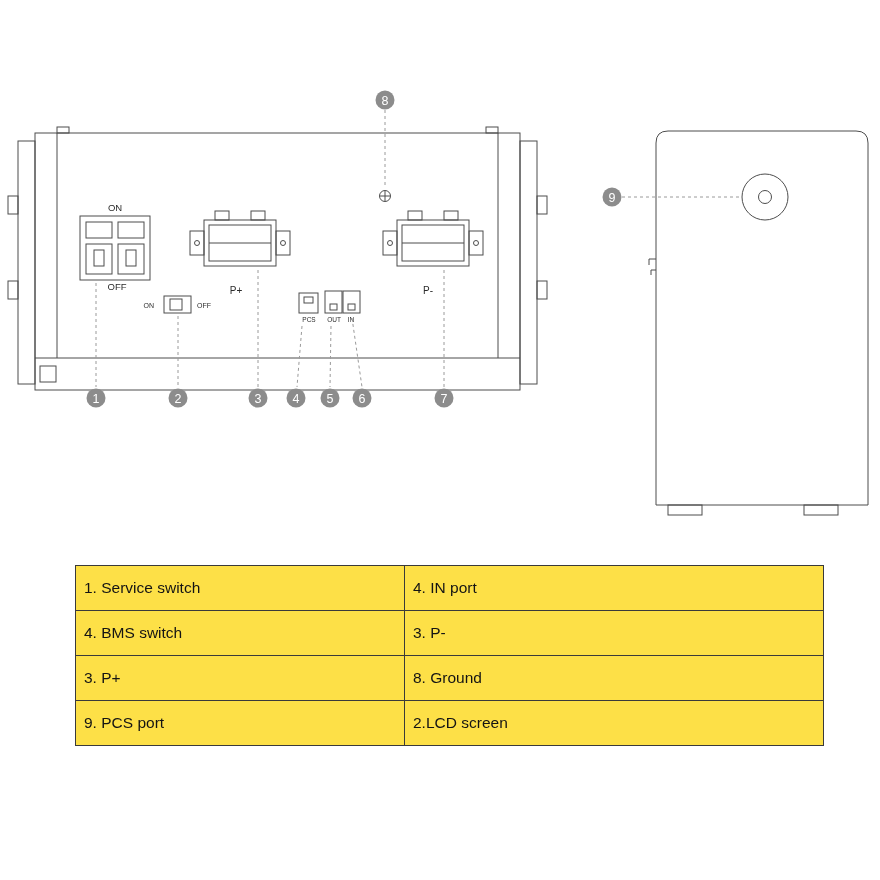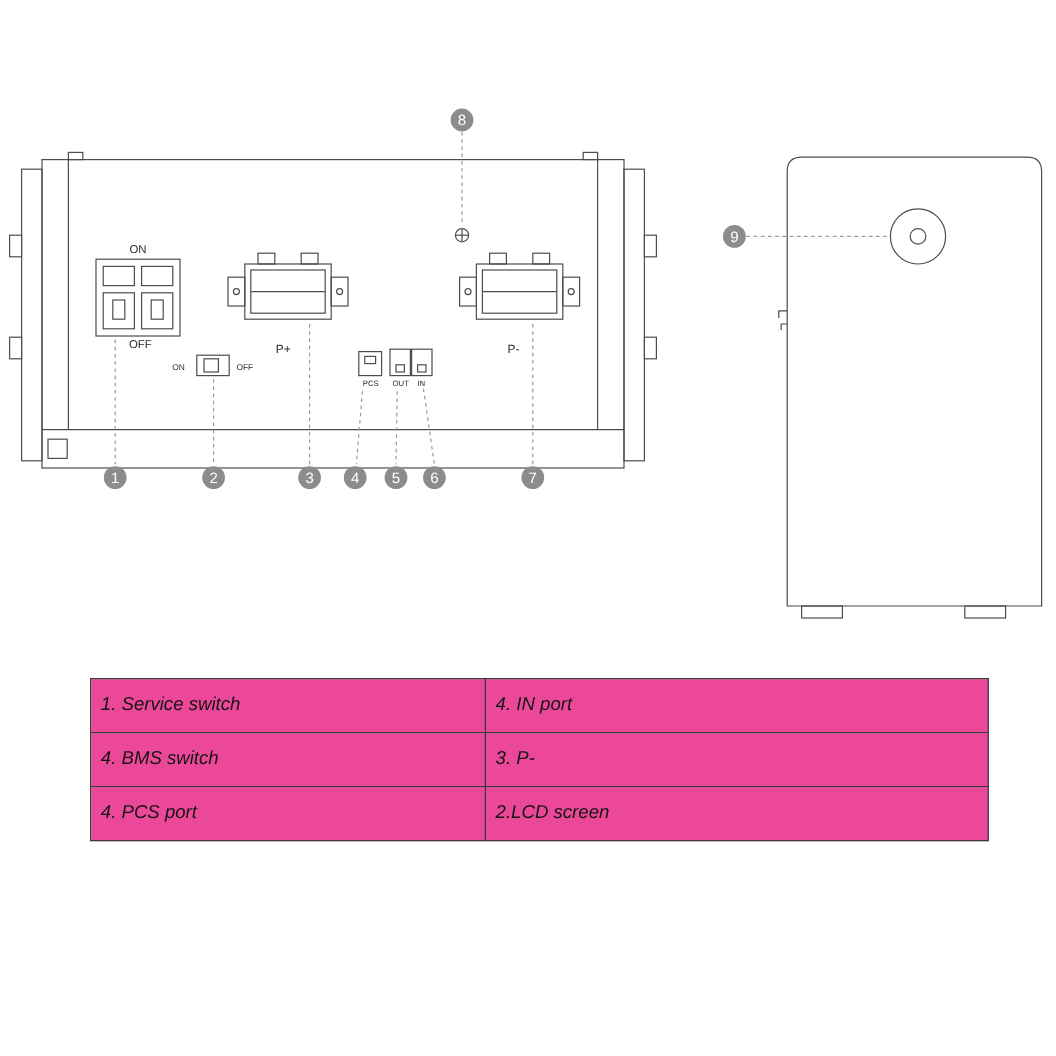--- a/index.html
+++ b/index.html
@@ -9,22 +9,21 @@
   .badge-text{fill:#ffffff;font-size:12.5px;}
   .legend{position:absolute;left:75px;top:565px;}
   table.legend-table{border-collapse:collapse;table-layout:fixed;width:730px;}
   table.legend-table td{
     border:1px solid #3a3a3a;
     height:44px;
     padding:0 0 0 8px;
     font-size:15.5px;
     color:#141414;
     vertical-align:middle;
-    background:#ec4899;
-    font-style:italic;
+    background:#fde047;
   }
   td.col-left{width:320px;}
   td.col-right{width:410px;}
 </style>
 </head>
 <body>
 
 <div class="canvas">
 
   <svg width="880" height="560" viewBox="0 0 880 560">
@@ -171,20 +170,24 @@
       <tbody>
         <tr>
           <td class="col-left">1. Service switch</td>
           <td class="col-right">4. IN port</td>
         </tr>
         <tr>
           <td class="col-left">4. BMS switch</td>
           <td class="col-right">3. P-</td>
         </tr>
         <tr>
-          <td class="col-left">4. PCS port</td>
+          <td class="col-left">3. P+</td>
+          <td class="col-right">8. Ground</td>
+        </tr>
+        <tr>
+          <td class="col-left">9. PCS port</td>
           <td class="col-right">2.LCD screen</td>
         </tr>
       </tbody>
     </table>
   </div>
 
 </div>
 
 </body></html>

